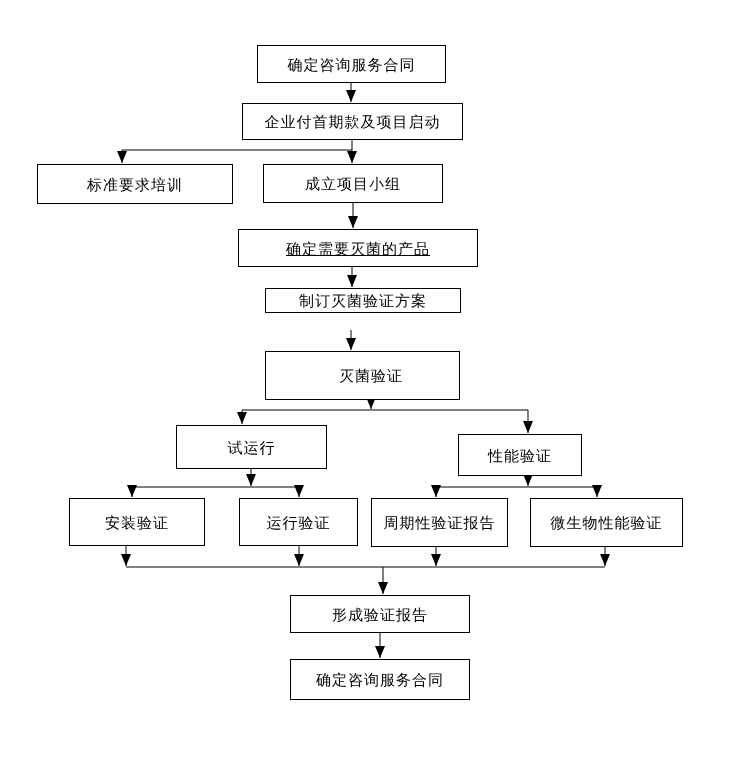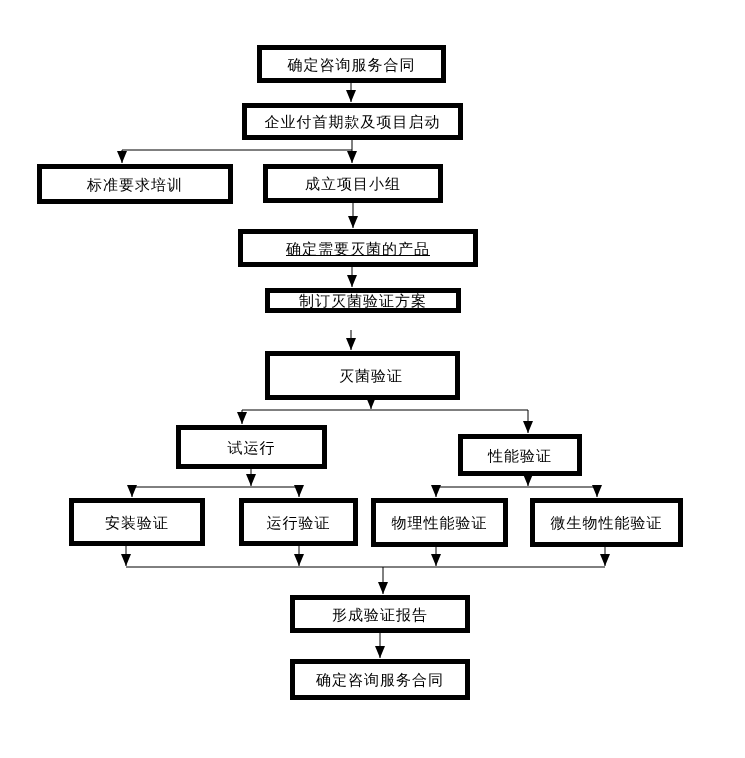--- a/index.html
+++ b/index.html
@@ -23,21 +23,21 @@
     height: 758px;
   }
   #edge-layer polyline {
     fill: none;
     stroke: #000000;
     stroke-width: 1;
   }
   .node {
     position: absolute;
     box-sizing: border-box;
-    border: 5px solid #701a75;
+    border: 1px solid #701a75;
     background: #ffffff;
     display: flex;
     align-items: center;
     justify-content: center;
     text-align: center;
   }
   .node span {
     font-size: 15px;
     letter-spacing: 1px;
     color: #000000;
@@ -111,21 +111,21 @@
       <div class="node" style="left: 458px; top: 434px; width: 124px; height: 42px; border-color: rgb(0, 0, 0); background: rgb(255, 255, 255);">
         <span style="color: rgb(0, 0, 0);">性能验证</span>
       </div>
       <div class="node" style="left: 69px; top: 498px; width: 136px; height: 48px; border-color: rgb(0, 0, 0); background: rgb(255, 255, 255);">
         <span style="color: rgb(0, 0, 0);">安装验证</span>
       </div>
       <div class="node" style="left: 239px; top: 498px; width: 119px; height: 48px; border-color: rgb(0, 0, 0); background: rgb(255, 255, 255);">
         <span style="color: rgb(0, 0, 0);">运行验证</span>
       </div>
       <div class="node" style="left: 371px; top: 498px; width: 137px; height: 49px; border-color: rgb(0, 0, 0); background: rgb(255, 255, 255);">
-        <span style="color: rgb(0, 0, 0);">物理性能验证</span>
+        <span style="color: rgb(0, 0, 0);">周期性验证报告</span>
       </div>
       <div class="node" style="left: 530px; top: 498px; width: 153px; height: 49px; border-color: rgb(0, 0, 0); background: rgb(255, 255, 255);">
         <span style="color: rgb(0, 0, 0);">微生物性能验证</span>
       </div>
       <div class="node" style="left: 290px; top: 595px; width: 180px; height: 38px; border-color: rgb(0, 0, 0); background: rgb(255, 255, 255);">
         <span style="color: rgb(0, 0, 0);">形成验证报告</span>
       </div>
       <div class="node" style="left: 290px; top: 659px; width: 180px; height: 41px; border-color: rgb(0, 0, 0); background: rgb(255, 255, 255);">
         <span style="color: rgb(0, 0, 0);">确定咨询服务合同</span>
       </div>

